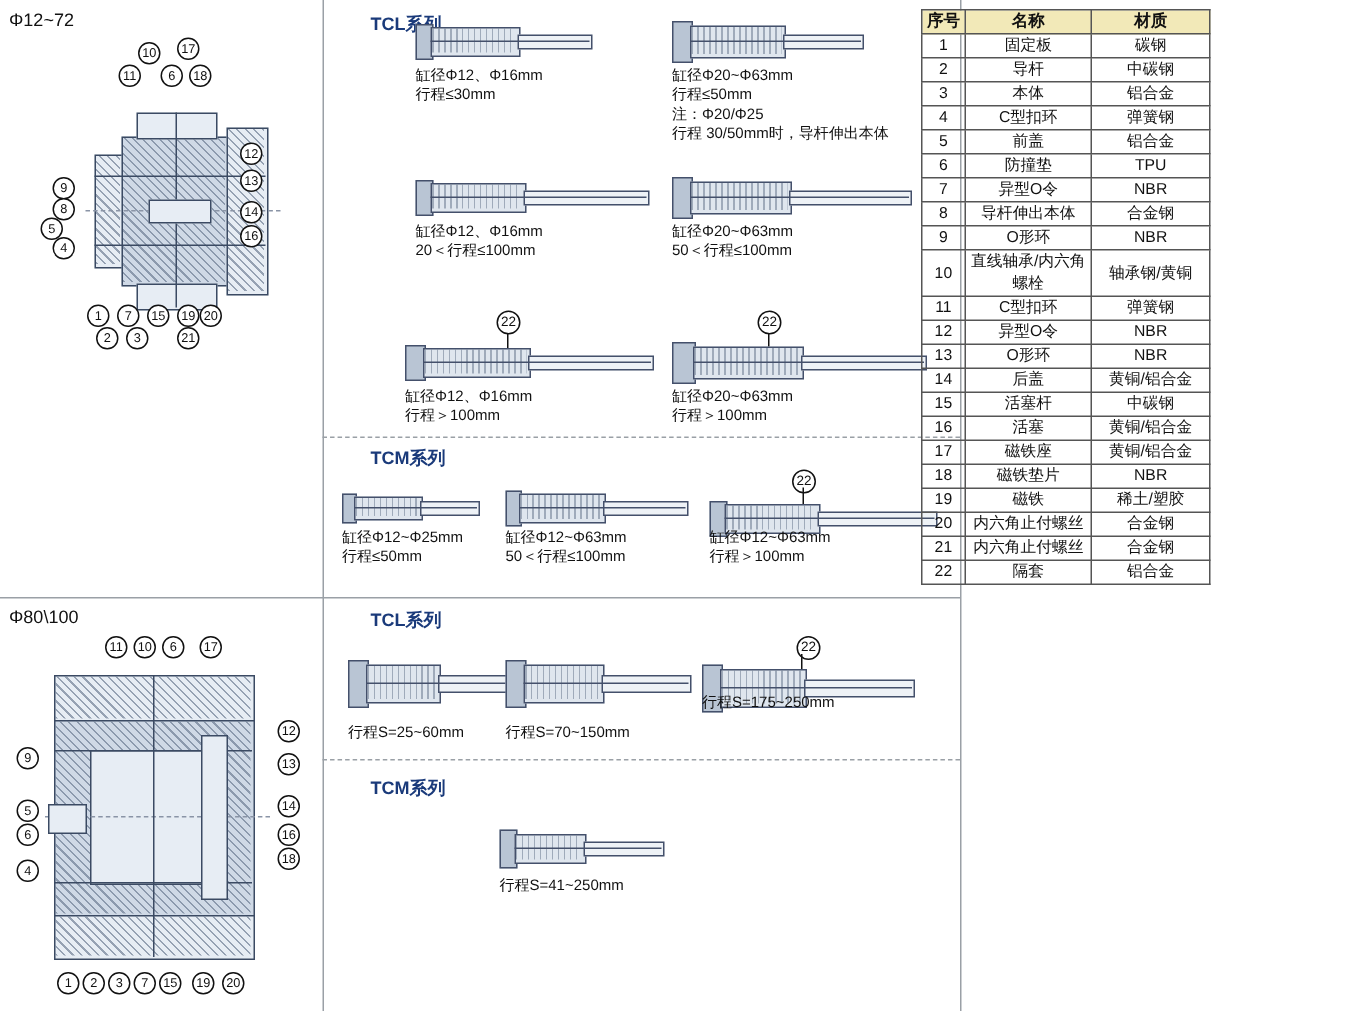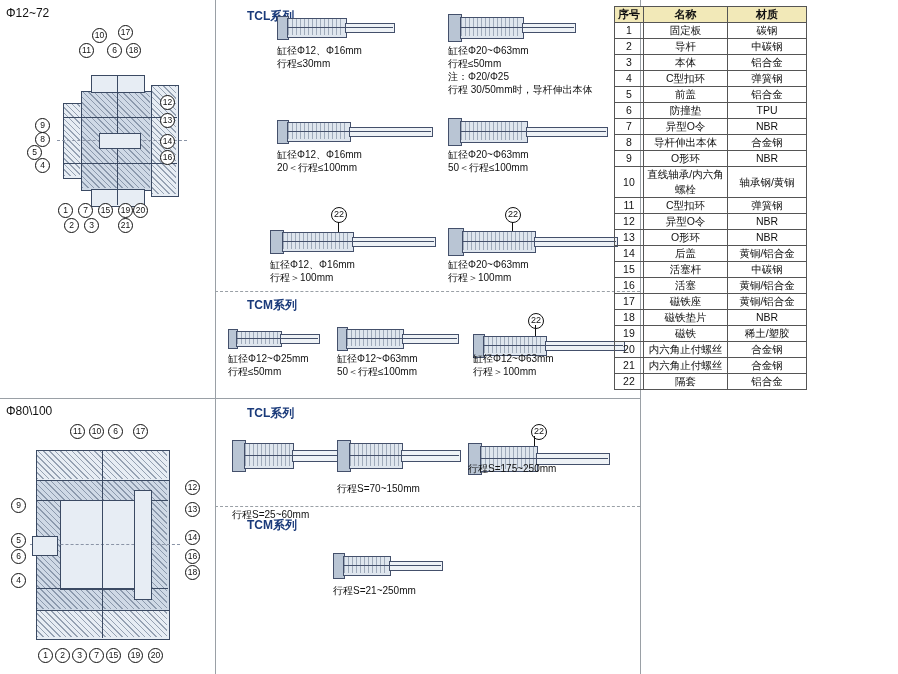--- a/index.html
+++ b/index.html
@@ -270,21 +270,21 @@
 
     <div class="series-title" style="left:7px;top:405px;">TCL系列</div>
 
     <div class="cyl" style="left:17px;top:440px;width:110px;height:30px;">
       <div class="cap2" style="left:0;top:0px;width:12px;height:30px;"></div>
       <div class="body" style="left:12px;top:3px;width:48px;height:24px;"></div>
       <div class="hatch" style="left:13px;top:4px;width:46px;height:22px;"></div>
       <div class="rod" style="left:60px;top:10px;width:45px;height:10px;"></div>
       <div class="line" style="left:12px;top:15px;width:93px;"></div>
     </div>
-    <div class="cap" style="left:17px;top:508px;">
+    <div class="cap" style="left:17px;top:482px;">
       <div>行程S=25~60mm</div>
     </div>
 
     <div class="cyl" style="left:122px;top:440px;width:130px;height:30px;">
       <div class="cap2" style="left:0;top:0px;width:12px;height:30px;"></div>
       <div class="body" style="left:12px;top:3px;width:52px;height:24px;"></div>
       <div class="hatch" style="left:13px;top:4px;width:50px;height:22px;"></div>
       <div class="rod" style="left:64px;top:10px;width:58px;height:10px;"></div>
       <div class="line" style="left:12px;top:15px;width:110px;"></div>
     </div>
@@ -310,21 +310,21 @@
     <div class="series-title" style="left:7px;top:517px;">TCM系列</div>
 
     <div class="cyl" style="left:118px;top:552px;width:120px;height:26px;">
       <div class="cap2" style="left:0;top:1px;width:10px;height:24px;"></div>
       <div class="body" style="left:10px;top:4px;width:46px;height:18px;"></div>
       <div class="hatch" style="left:11px;top:5px;width:44px;height:16px;"></div>
       <div class="rod" style="left:56px;top:9px;width:52px;height:8px;"></div>
       <div class="line" style="left:10px;top:13px;width:98px;"></div>
     </div>
     <div class="cap" style="left:118px;top:584px;">
-      <div>行程S=21~250mm</div>
+      <div>行程S=41~250mm</div>
     </div>
   </div>
 
   <table class="tbl">
     <thead>
       <tr>
         <th>序号</th>
         <th>名称</th>
         <th>材质</th>
       </tr>

